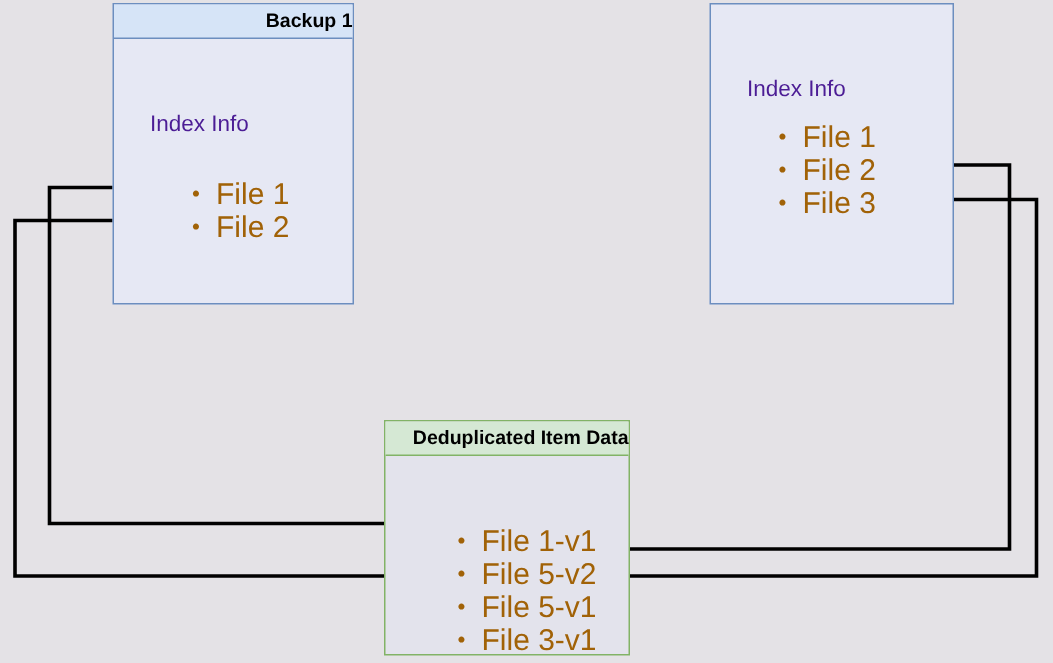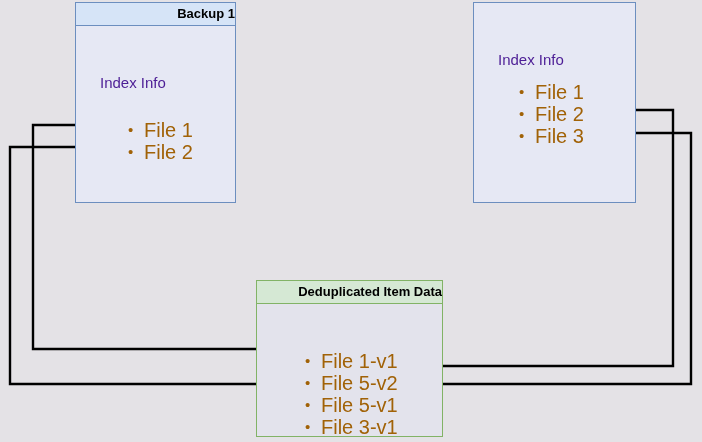--- a/index.html
+++ b/index.html
@@ -117,21 +117,21 @@
     <div class="node-body">
       <div class="index-label" style="left:24px; top:48px;">Index Info</div>
       <ul class="bullet-list" style="left:45px; top:78px; line-height:22px;">
         <li>File 1</li>
         <li>File 2</li>
         <li>File 3</li>
       </ul>
     </div>
   </div>
 
-  <div class="node green" style="left:256px; top:280px; width:187px; height:157px;">
+  <div class="node green" style="left:256px; top:280px; width:164px; height:157px;">
     <div class="node-header">Deduplicated Item Data</div>
     <div class="node-body">
       <ul class="bullet-list" style="left:48px; top:46px; line-height:22px;">
         <li>File 1-v1</li>
         <li>File 5-v2</li>
         <li>File 5-v1</li>
         <li>File 3-v1</li>
       </ul>
     </div>
   </div>

